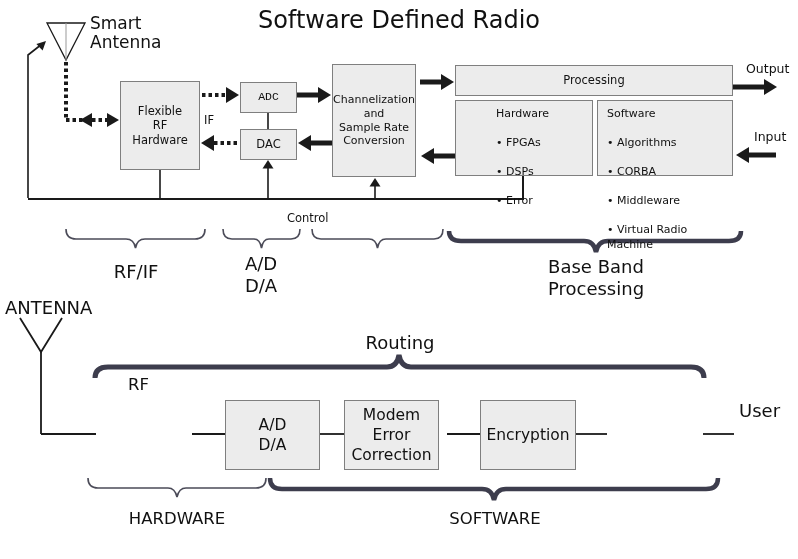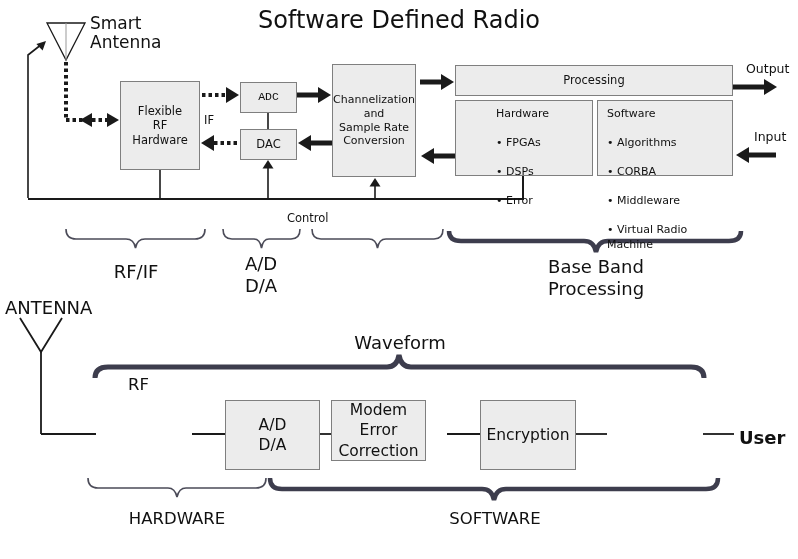--- a/index.html
+++ b/index.html
@@ -184,27 +184,27 @@
     </ul>
   </div>
 
   <div class="lbl s18 ctr" style="left:86px;top:261px;width:100px;">RF/IF</div>
   <div class="lbl s18 ctr" style="left:211px;top:253px;width:100px;">A/D
 D/A</div>
   <div class="lbl s18 ctr" style="left:521px;top:256px;width:150px;">Base Band
 Processing</div>
 
   <div class="lbl s18" style="left:5px;top:297px;">ANTENNA</div>
-  <div class="lbl s18 ctr" style="left:330px;top:332px;width:140px;">Waveform</div>
+  <div class="lbl s18 ctr" style="left:330px;top:332px;width:140px;">Routing</div>
   <div class="lbl s17" style="left:128px;top:375px;">RF</div>
-  <div class="lbl s18" style="left:739px;top:427px;font-weight:bold;">User</div>
+  <div class="lbl s18" style="left:739px;top:400px;">User</div>
 
   <div class="box bbox" style="left:225px;top:400px;width:95px;height:70px;">A/D
 D/A</div>
-  <div class="box bbox" style="left:331px;top:400px;width:95px;height:61px;">Modem
+  <div class="box bbox" style="left:344px;top:400px;width:95px;height:70px;">Modem
 Error
 Correction</div>
   <div class="box bbox" style="left:480px;top:400px;width:96px;height:70px;">Encryption</div>
 
   <div class="lbl s17 ctr" style="left:107px;top:509px;width:140px;">HARDWARE</div>
   <div class="lbl s17 ctr" style="left:425px;top:509px;width:140px;">SOFTWARE</div>
 
 </div>
 
 </body></html>

